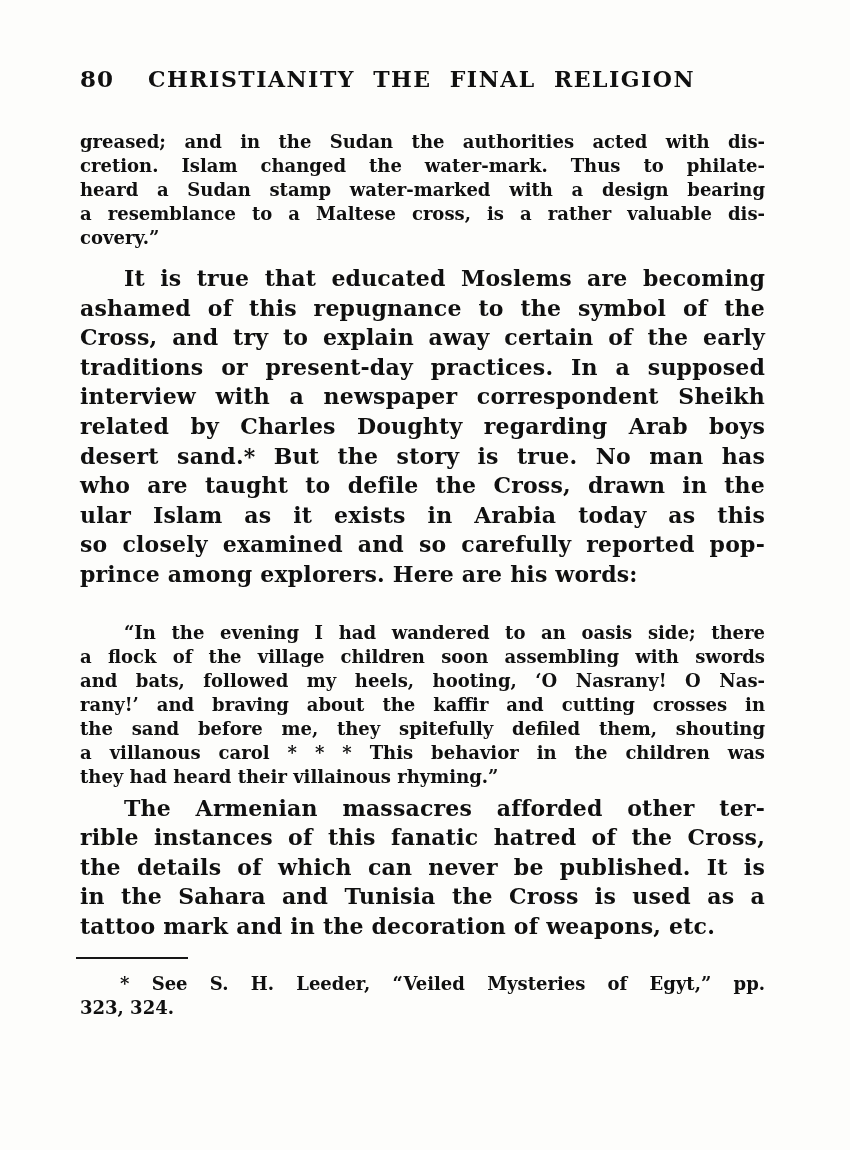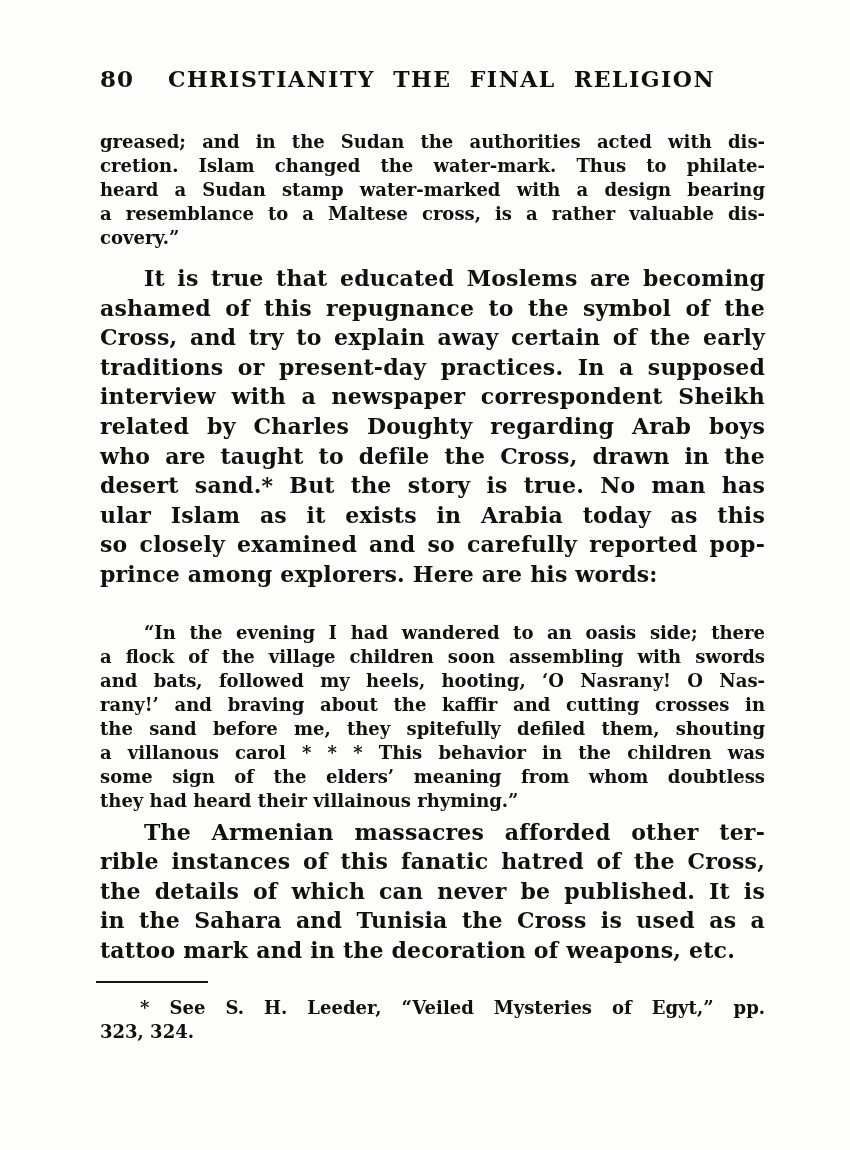--- a/index.html
+++ b/index.html
@@ -4,21 +4,21 @@
 <style>
   html, body { margin: 0; padding: 0; }
   body {
     width: 850px; height: 1150px;
     background: #fdfdfb;
     overflow: hidden;
   }
   .page {
     box-sizing: border-box;
     width: 850px; height: 980px;
-    padding: 66px 85px 0 100px;
+    padding: 66px 85px 0 80px;
     font-family: "DejaVu Serif", "Liberation Serif", serif;
     font-weight: 700;
     color: #101010;
   }
   .running-head {
     display: flex;
     align-items: baseline;
     gap: 34px;
     font-size: 22px;
     line-height: 26px;
@@ -65,35 +65,34 @@
     <div class="line flush">covery.”</div>
   </div>
 
   <div class="para large mainpara">
     <div class="line indent">It is true that educated Moslems are becoming</div>
     <div class="line">ashamed of this repugnance to the symbol of the</div>
     <div class="line">Cross, and try to explain away certain of the early</div>
     <div class="line">traditions or present-day practices. In a supposed</div>
     <div class="line">interview with a newspaper correspondent Sheikh</div>
     <div class="line">related by Charles Doughty regarding Arab boys</div>
+    <div class="line">desert sand.* But the story is true. No man has</div>
     <div class="line">who are taught to defile the Cross, drawn in the</div>
-    <div class="line">desert sand.* But the story is true. No man has</div>
     <div class="line">ular Islam as it exists in Arabia today as this</div>
     <div class="line">so closely examined and so carefully reported pop-</div>
     <div class="line flush">prince among explorers. Here are his words:</div>
   </div>
 
   <div class="para small q2">
     <div class="line indent">“In the evening I had wandered to an oasis side; there</div>
     <div class="line">a flock of the village children soon assembling with swords</div>
     <div class="line">and bats, followed my heels, hooting, ‘O Nasrany! O Nas-</div>
     <div class="line">rany!’ and braving about the kaffir and cutting crosses in</div>
     <div class="line">the sand before me, they spitefully defiled them, shouting</div>
     <div class="line">a villanous carol * * * This behavior in the children was</div>
-    <div class="line">some sign of the elders’ meaning from whom doubtless</div>
     <div class="line flush">they had heard their villainous rhyming.”</div>
   </div>
 
   <div class="para large armenian">
     <div class="line indent">The Armenian massacres afforded other ter-</div>
     <div class="line">rible instances of this fanatic hatred of the Cross,</div>
     <div class="line">the details of which can never be published. It is</div>
     <div class="line">in the Sahara and Tunisia the Cross is used as a</div>
     <div class="line flush">tattoo mark and in the decoration of weapons, etc.</div>
   </div>

